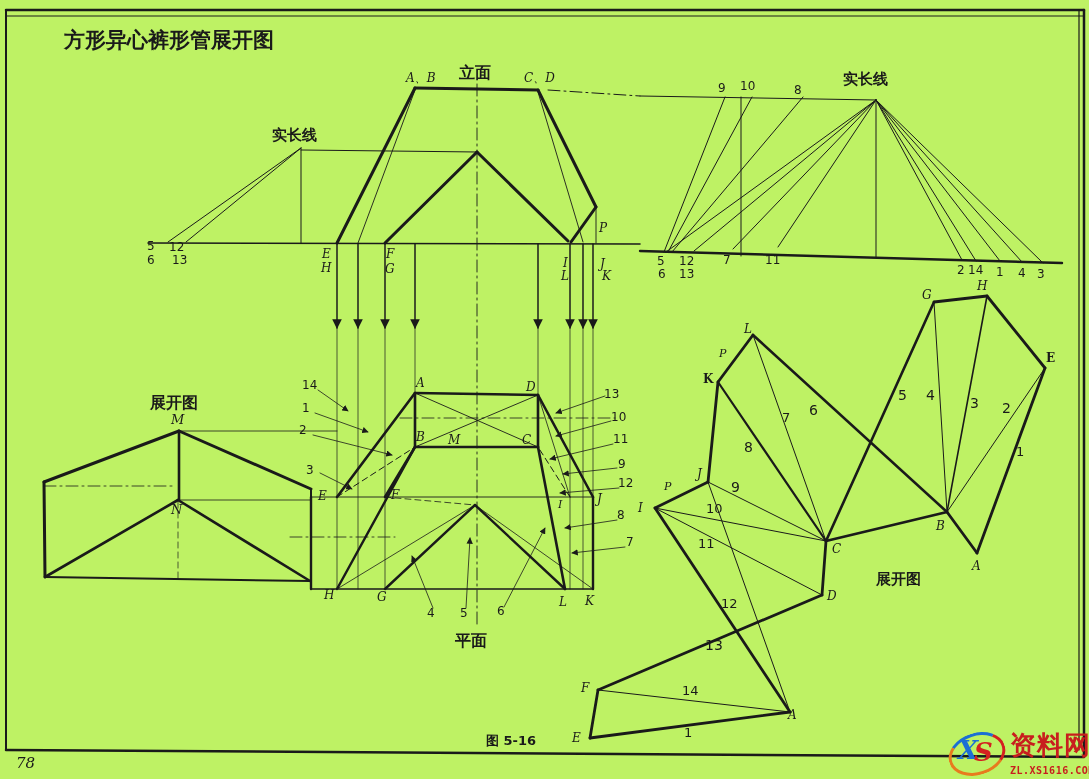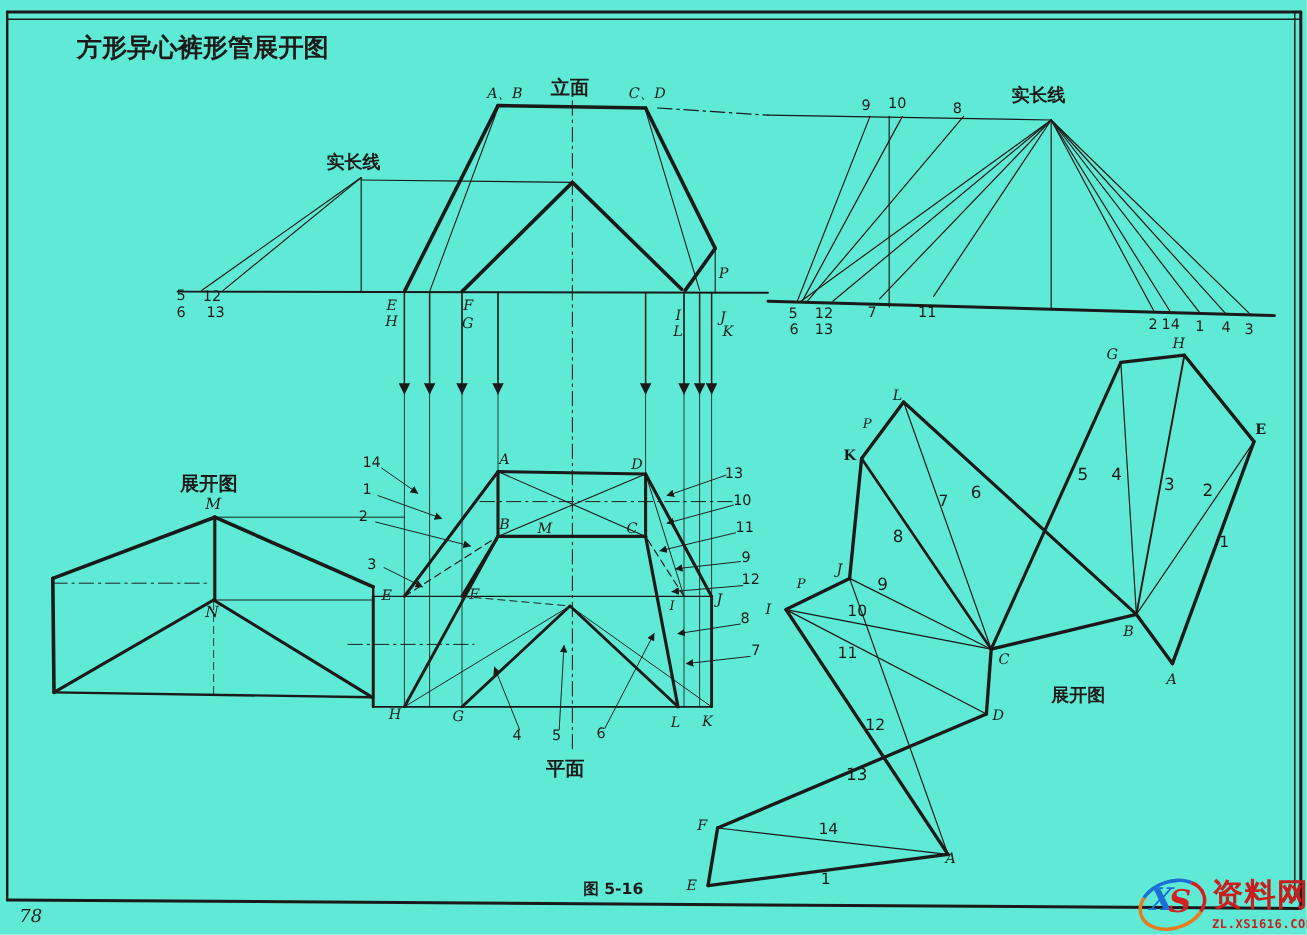--- a/index.html
+++ b/index.html
@@ -1,16 +1,16 @@
 <!DOCTYPE html>
 <html><head>
 <meta charset="utf-8">
 <style>
   html,body{margin:0;padding:0;background:#f6f6f2;}
-  #stage{position:relative;width:1089px;height:779px;background:#5eead4;overflow:hidden;
+  #stage{position:relative;width:1089px;height:779px;background:#bef264;overflow:hidden;
          font-family:"DejaVu Sans",sans-serif;}
   svg text{user-select:none;}
   .t-cjk{font-family:"DejaVu Sans",sans-serif;font-weight:bold;fill:#1a1a1a;}
   .t-it{font-family:"DejaVu Serif",serif;font-style:italic;fill:#1a1a1a;}
   .t-num{font-family:"DejaVu Sans",sans-serif;fill:#1a1a1a;}
   .t-ser{font-family:"DejaVu Serif",serif;fill:#1a1a1a;}
   
   #watermark{position:absolute;display:flex;align-items:center;gap:4px;}
   #wm-logo{position:relative;width:58px;height:42px;}
   #wm-ellipse{position:absolute;left:0;top:2px;width:52px;height:36px;border-radius:50%;

